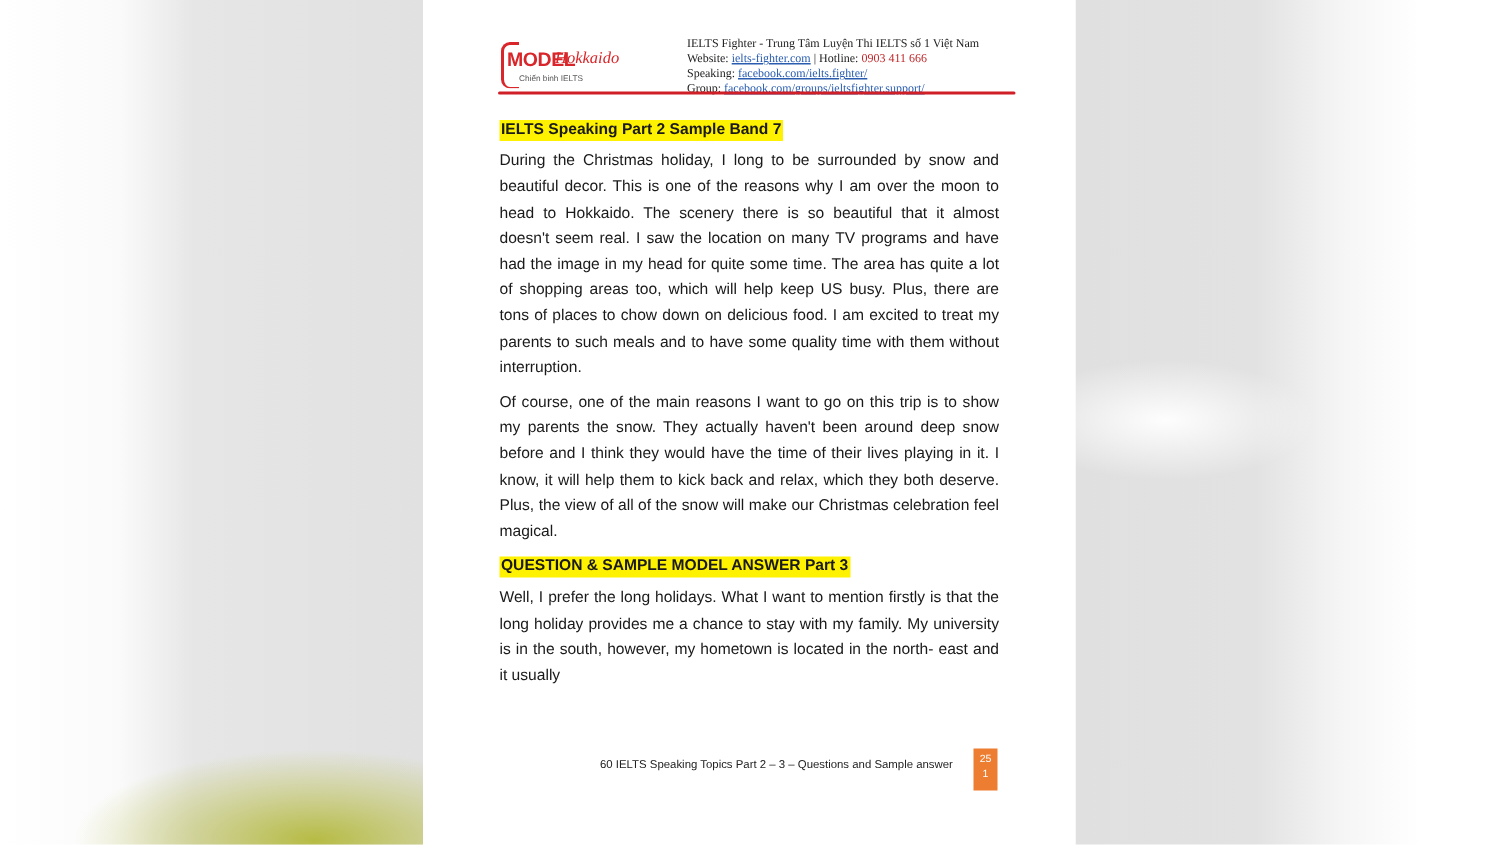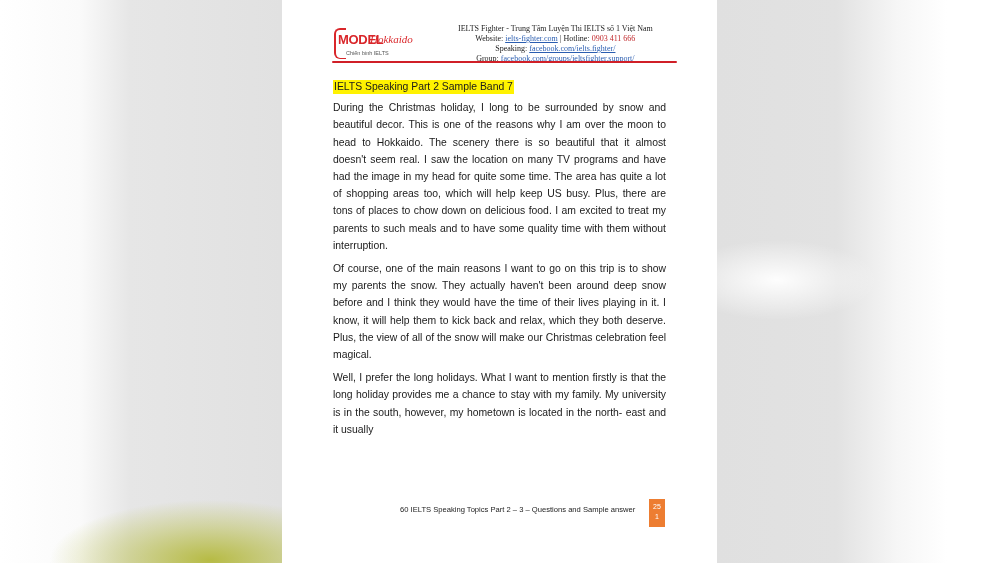--- a/index.html
+++ b/index.html
@@ -39,34 +39,34 @@
       position:absolute; left:38px; top:7px; font-size:11px; font-style:italic;
       color:#d9262a; font-family:"Liberation Serif", serif;
     }
     .logo-sub {
       position:absolute; left:14px; top:24px; font-size:5.5px; color:#555;
     }
     .contact {
       position:absolute; left:126px; top:2px; font-family:"Liberation Serif", serif;
       font-size:8px; line-height:10px; color:#222;
     }
-    .contact .row { white-space:nowrap;text-align:center; }
+    .contact .row { white-space:nowrap; }
     .contact .link { color:#2a5db0; text-decoration:underline; }
     .contact .hot { color:#c0282b; }
     .header-rule {
       position:absolute; left:50px; top:61px; width:345px; height:2px;
       background:#d01f27;
       border-radius:1px;
     }
     .content {
       position:absolute; left:51px; top:78px; width:333px;
       font-size:10.4px; line-height:17.2px; color:#1a1a1a; text-align:justify;
     }
     .hl {
-      background:#fff200; font-weight:normal; display:inline-block;
+      background:#fff200; font-weight:bold; display:inline-block;
       line-height:14px; padding:0 1px; font-size:10.4px;
     }
     .h-part2 { margin:0 0 4px 0; }
     .para { margin:0 0 6px 0; }
     .h-part3 { margin:2px 0 4px 0; }
     .question { font-weight:bold; margin:0 0 5px 0; font-size:10.4px; }
     .question .num { display:inline-block; width:20px; }
     .footer {
       position:absolute; left:118px; top:505px; font-size:7.6px; color:#222;
       white-space:nowrap;
@@ -106,20 +106,23 @@
     </div>
   </div>
   <div class="header-rule"></div>
 
   <div class="content">
     <div class="h-part2">
       <span class="hl">IELTS Speaking Part 2 Sample Band 7</span>
     </div>
     <p class="para">During the Christmas holiday, I long to be surrounded by snow and beautiful decor. This is one of the reasons why I am over the moon to head to Hokkaido. The scenery there is so beautiful that it almost doesn't seem real. I saw the location on many TV programs and have had the image in my head for quite some time. The area has quite a lot of shopping areas too, which will help keep US busy. Plus, there are tons of places to chow down on delicious food. I am excited to treat my parents to such meals and to have some quality time with them without interruption.</p>
     <p class="para">Of course, one of the main reasons I want to go on this trip is to show my parents the snow. They actually haven't been around deep snow before and I think they would have the time of their lives playing in it. I know, it will help them to kick back and relax, which they both deserve. Plus, the view of all of the snow will make our Christmas celebration feel magical.</p>
+    <div class="h-part3">
+      <span class="hl">QUESTION &amp; SAMPLE MODEL ANSWER Part 3</span>
+    </div>
     <p class="para">Well, I prefer the long holidays. What I want to mention firstly is that the long holiday provides me a chance to stay with my family. My university is in the south, however, my hometown is located in the north- east and it usually</p>
   </div>
 
   <div class="footer">60 IELTS Speaking Topics Part 2 – 3 – Questions and Sample answer</div>
   <div class="page-badge">
     <div>25</div>
     <div>1</div>
   </div>
 </div>
 

